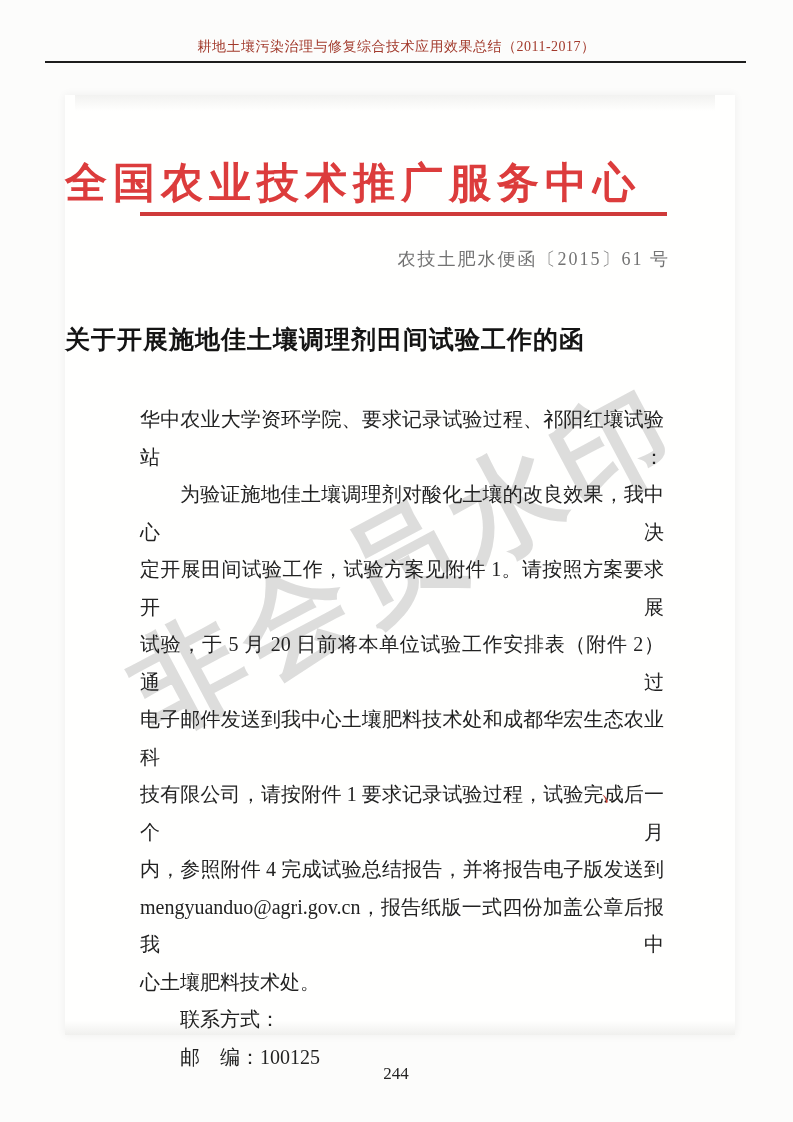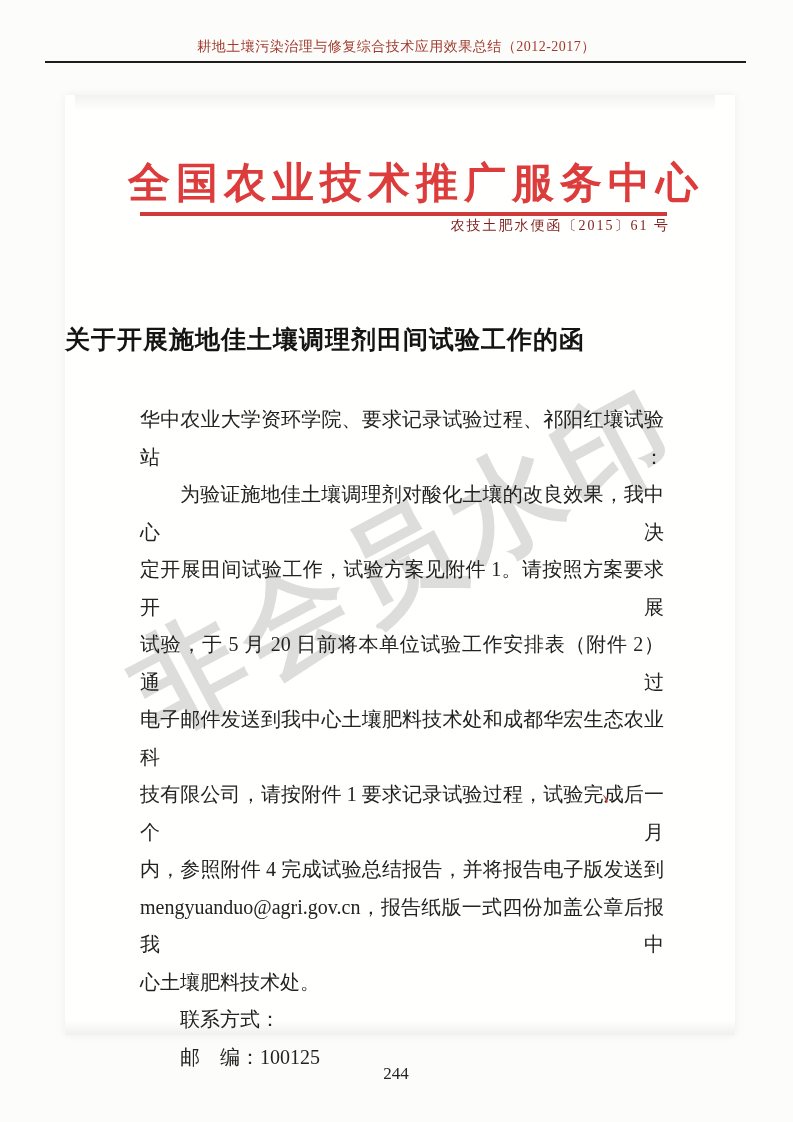--- a/index.html
+++ b/index.html
@@ -44,35 +44,34 @@
     transform:rotate(-28deg);
     font-size:112px;line-height:120px;letter-spacing:8px;
     color:rgba(148,148,148,.32);
     font-weight:bold;
     white-space:nowrap;
     z-index:1;
     user-select:none;
   }
   
   .org-title{
-    position:absolute;left:16px;top:60px;width:670px;
-    text-align:center;
+    position:absolute;left:0;top:60px;width:670px;
     font-size:42px;font-weight:bold;letter-spacing:6px;
     color:#dc3c3c;
     z-index:2;
   }
   .red-rule{
     position:absolute;left:75px;top:117px;width:527px;height:4px;
     background:#cf3a3a;
     z-index:2;
   }
   .doc-number{
-    position:absolute;right:65px;top:122px;
-    font-size:14px;letter-spacing:2px;
-    color:#7f1d1d;
+    position:absolute;right:65px;top:152px;
+    font-size:18px;letter-spacing:2px;
+    color:#737373;
     z-index:2;
   }
   .subject{
     position:absolute;left:0;top:228px;width:670px;
     font-size:25px;font-weight:bold;letter-spacing:1px;
     color:#141414;
     z-index:2;
   }
   
   .letter-text{
@@ -100,21 +99,21 @@
   }
   .page-number{
     position:absolute;left:0;top:1064px;width:792px;
     text-align:center;
     font-size:17px;color:#242424;
   }
 </style>
 </head>
 <body>
 
-<div class="book-header">耕地土壤污染治理与修复综合技术应用效果总结（2012-2017）</div>
+<div class="book-header">耕地土壤污染治理与修复综合技术应用效果总结（2011-2017）</div>
 <div class="book-header-rule"></div>
 
 <div class="scan">
   <div class="scan-edge-top"></div>
   <div class="scan-edge-bottom"></div>
 
   <div class="watermark">非会员水印</div>
 
   <div class="org-title">全国农业技术推广服务中心</div>
   <div class="red-rule"></div>

